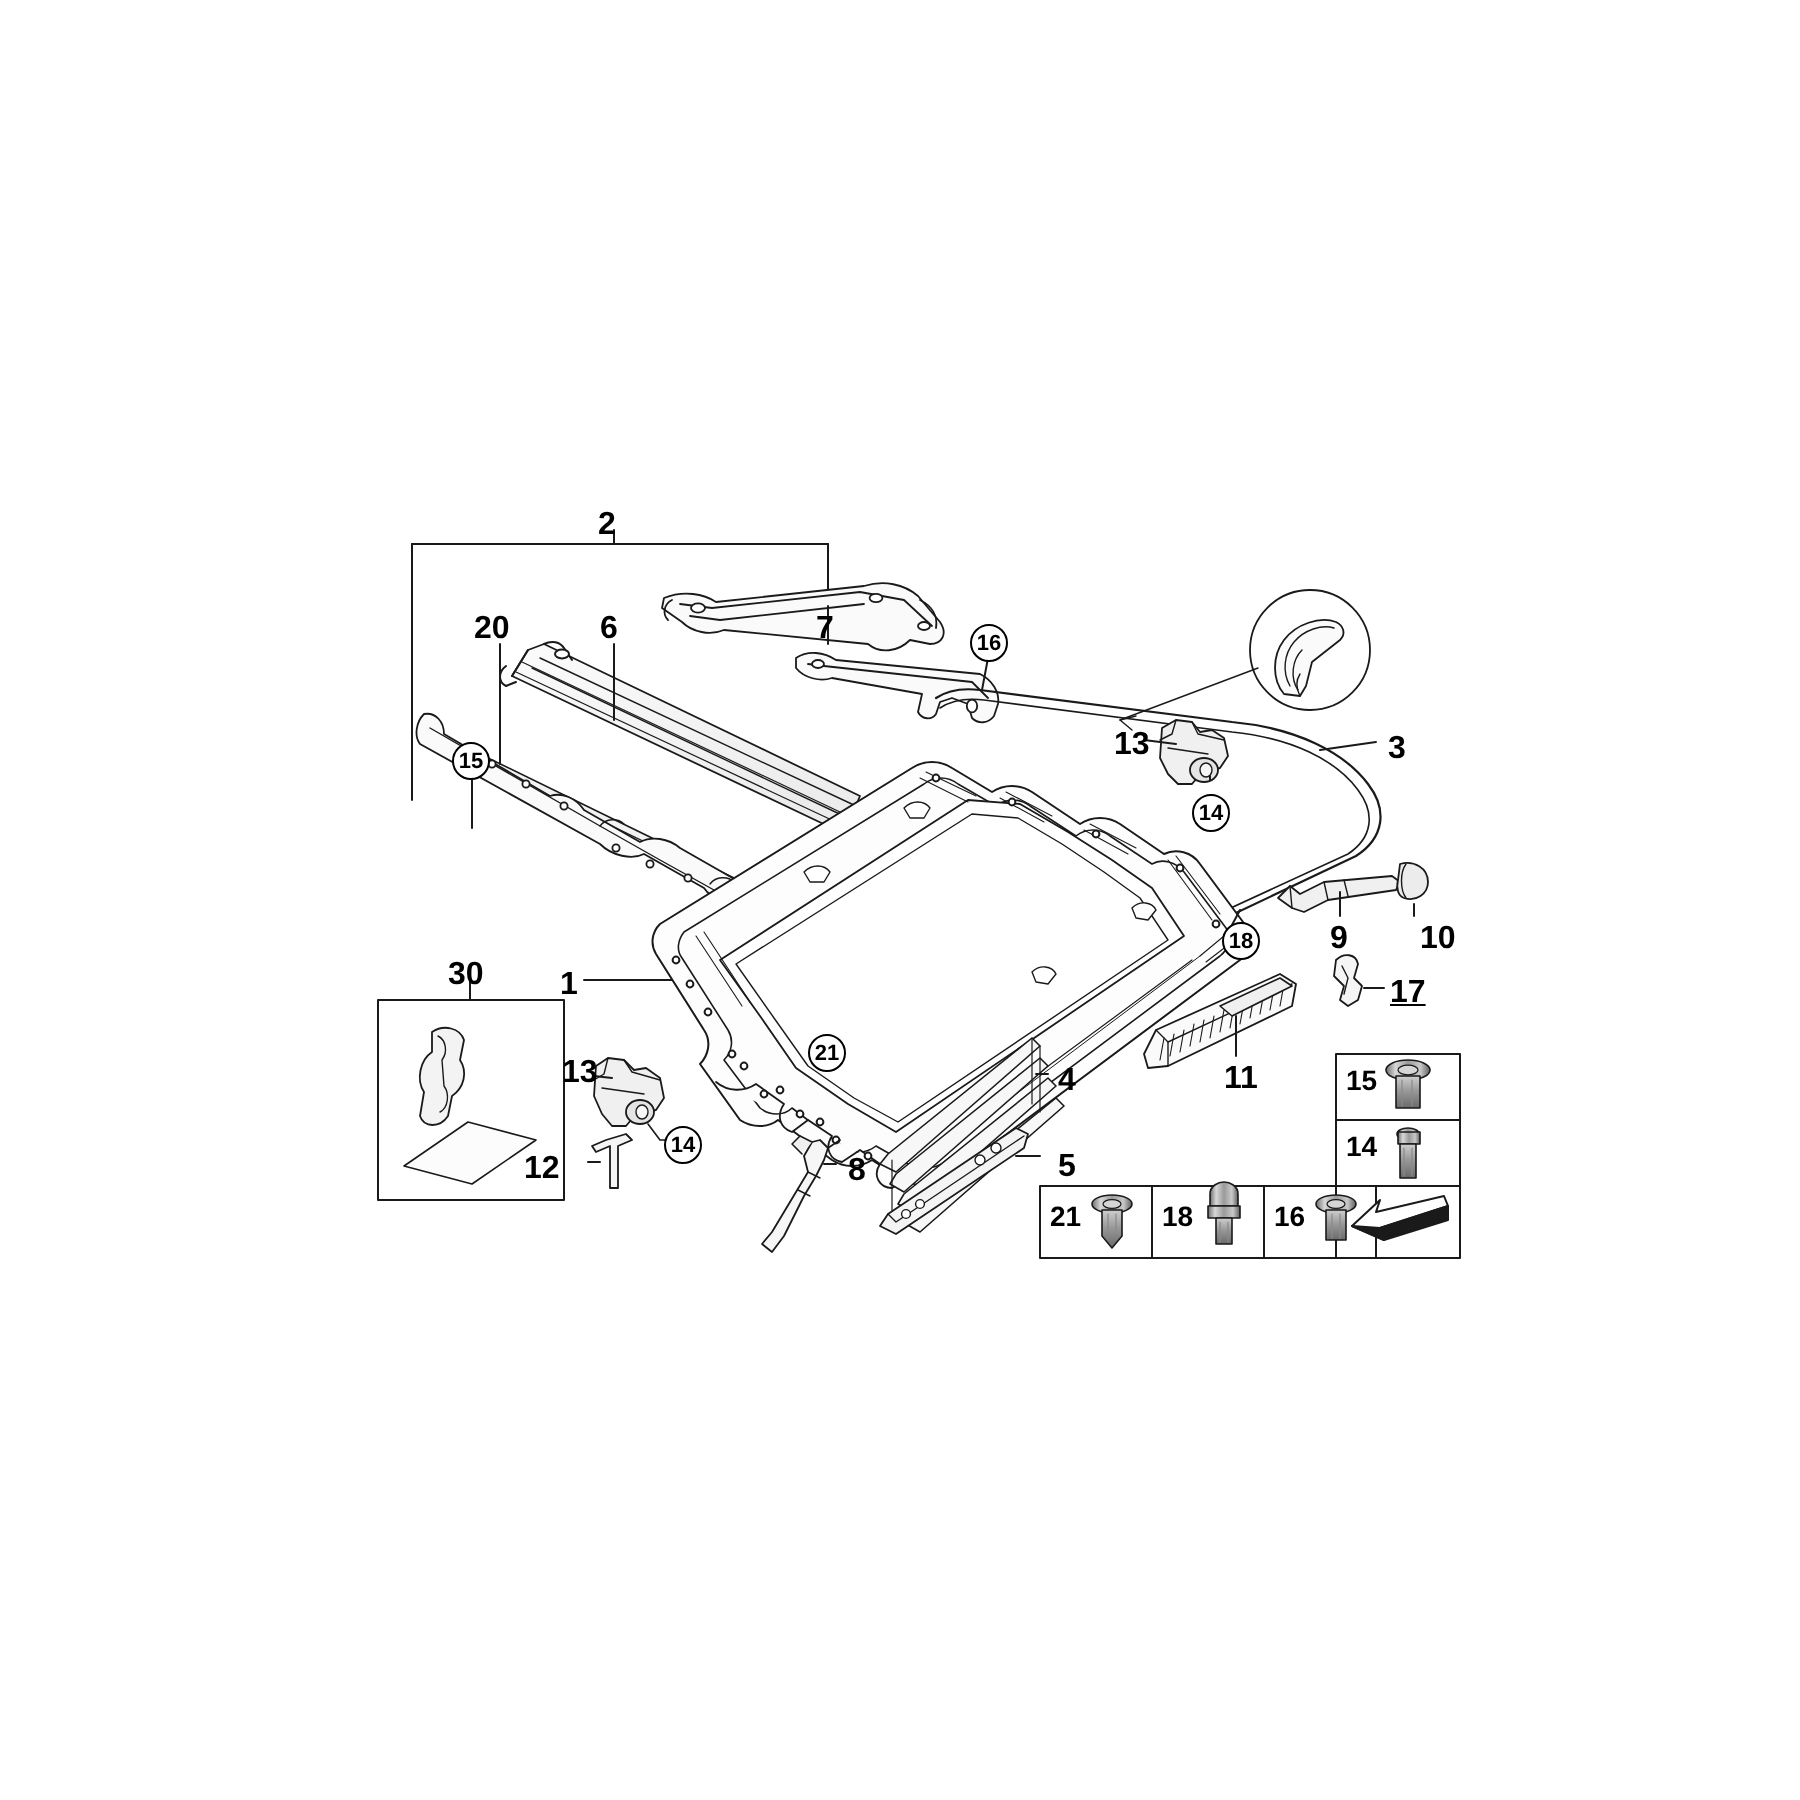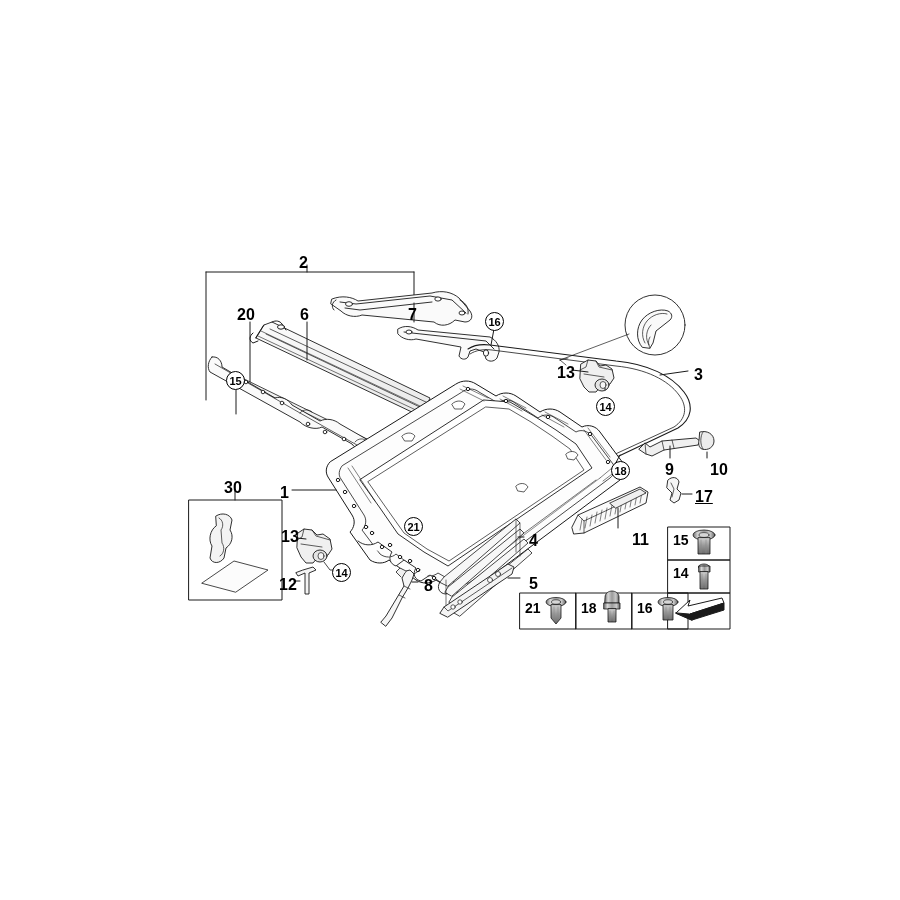--- a/index.html
+++ b/index.html
@@ -443,26 +443,26 @@
     <div class="circ-lbl" style="left:226px; top:371px;">15</div>
     <div class="lbl big" style="left:694px; top:367px;">3</div>
     <div class="lbl big" style="left:557px; top:365px;">13</div>
     <div class="circ-lbl" style="left:596px; top:397px;">14</div>
     <div class="circ-lbl" style="left:611px; top:461px;">18</div>
     <div class="lbl big" style="left:665px; top:462px;">9</div>
     <div class="lbl big" style="left:696px; top:462px;margin-left:14px;">10</div>
     <div class="lbl big" style="left:695px; top:489px;text-decoration:underline;">17</div>
     <div class="lbl big" style="left:280px; top:485px;">1</div>
     <div class="lbl big" style="left:224px; top:480px;">30</div>
-    <div class="lbl big" style="left:612px; top:532px;margin-left:20px;">11</div>
+    <div class="lbl big" style="left:612px; top:532px;">11</div>
     <div class="circ-lbl" style="left:404px; top:517px;">21</div>
     <div class="lbl big" style="left:281px; top:529px;">13</div>
     <div class="lbl big" style="left:529px; top:533px;">4</div>
     <div class="circ-lbl" style="left:332px; top:563px;">14</div>
-    <div class="lbl big" style="left:279px; top:577px;">12</div>
+    <div class="lbl big" style="left:262px; top:577px;">12</div>
     <div class="lbl big" style="left:424px; top:578px;">8</div>
     <div class="lbl big" style="left:529px; top:576px;">5</div>
   </div>
 
   <div>
     <div class="boxlbl" style="left:673px; top:532px;">15</div>
     <div class="boxlbl" style="left:673px; top:565px;">14</div>
     <div class="boxlbl" style="left:525px; top:600px;">21</div>
     <div class="boxlbl" style="left:581px; top:600px;">18</div>
     <div class="boxlbl" style="left:637px; top:600px;">16</div>

